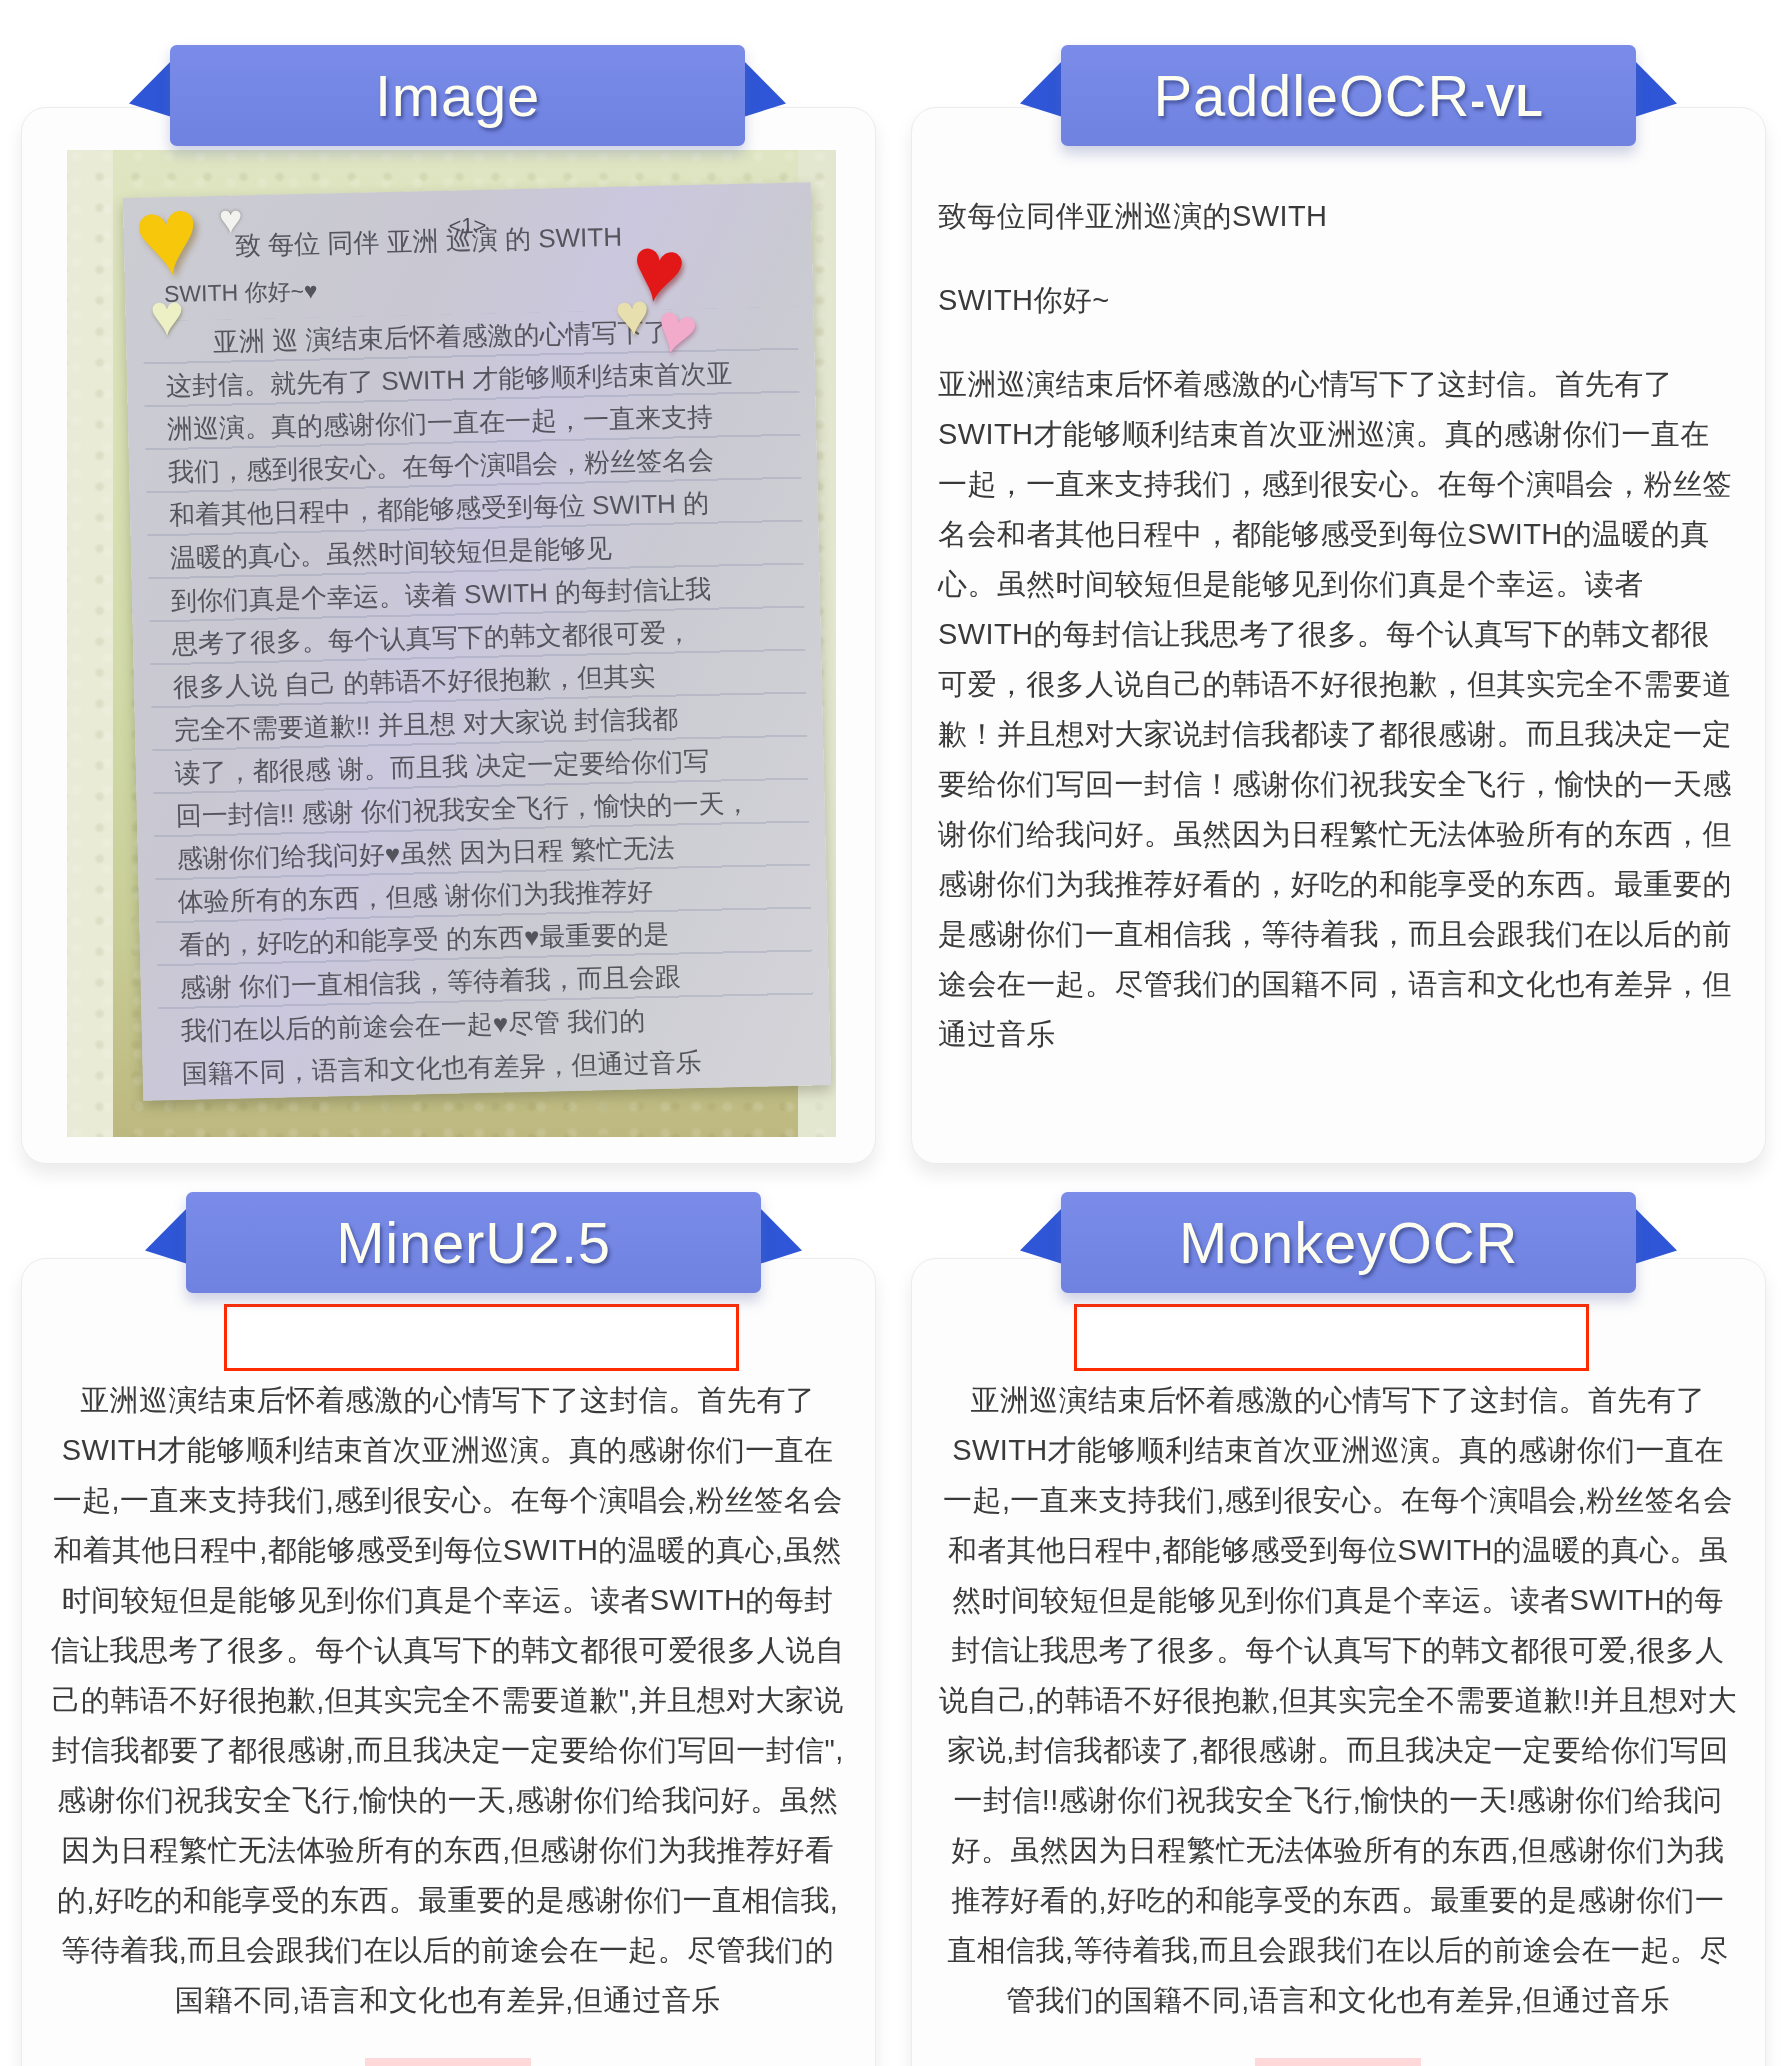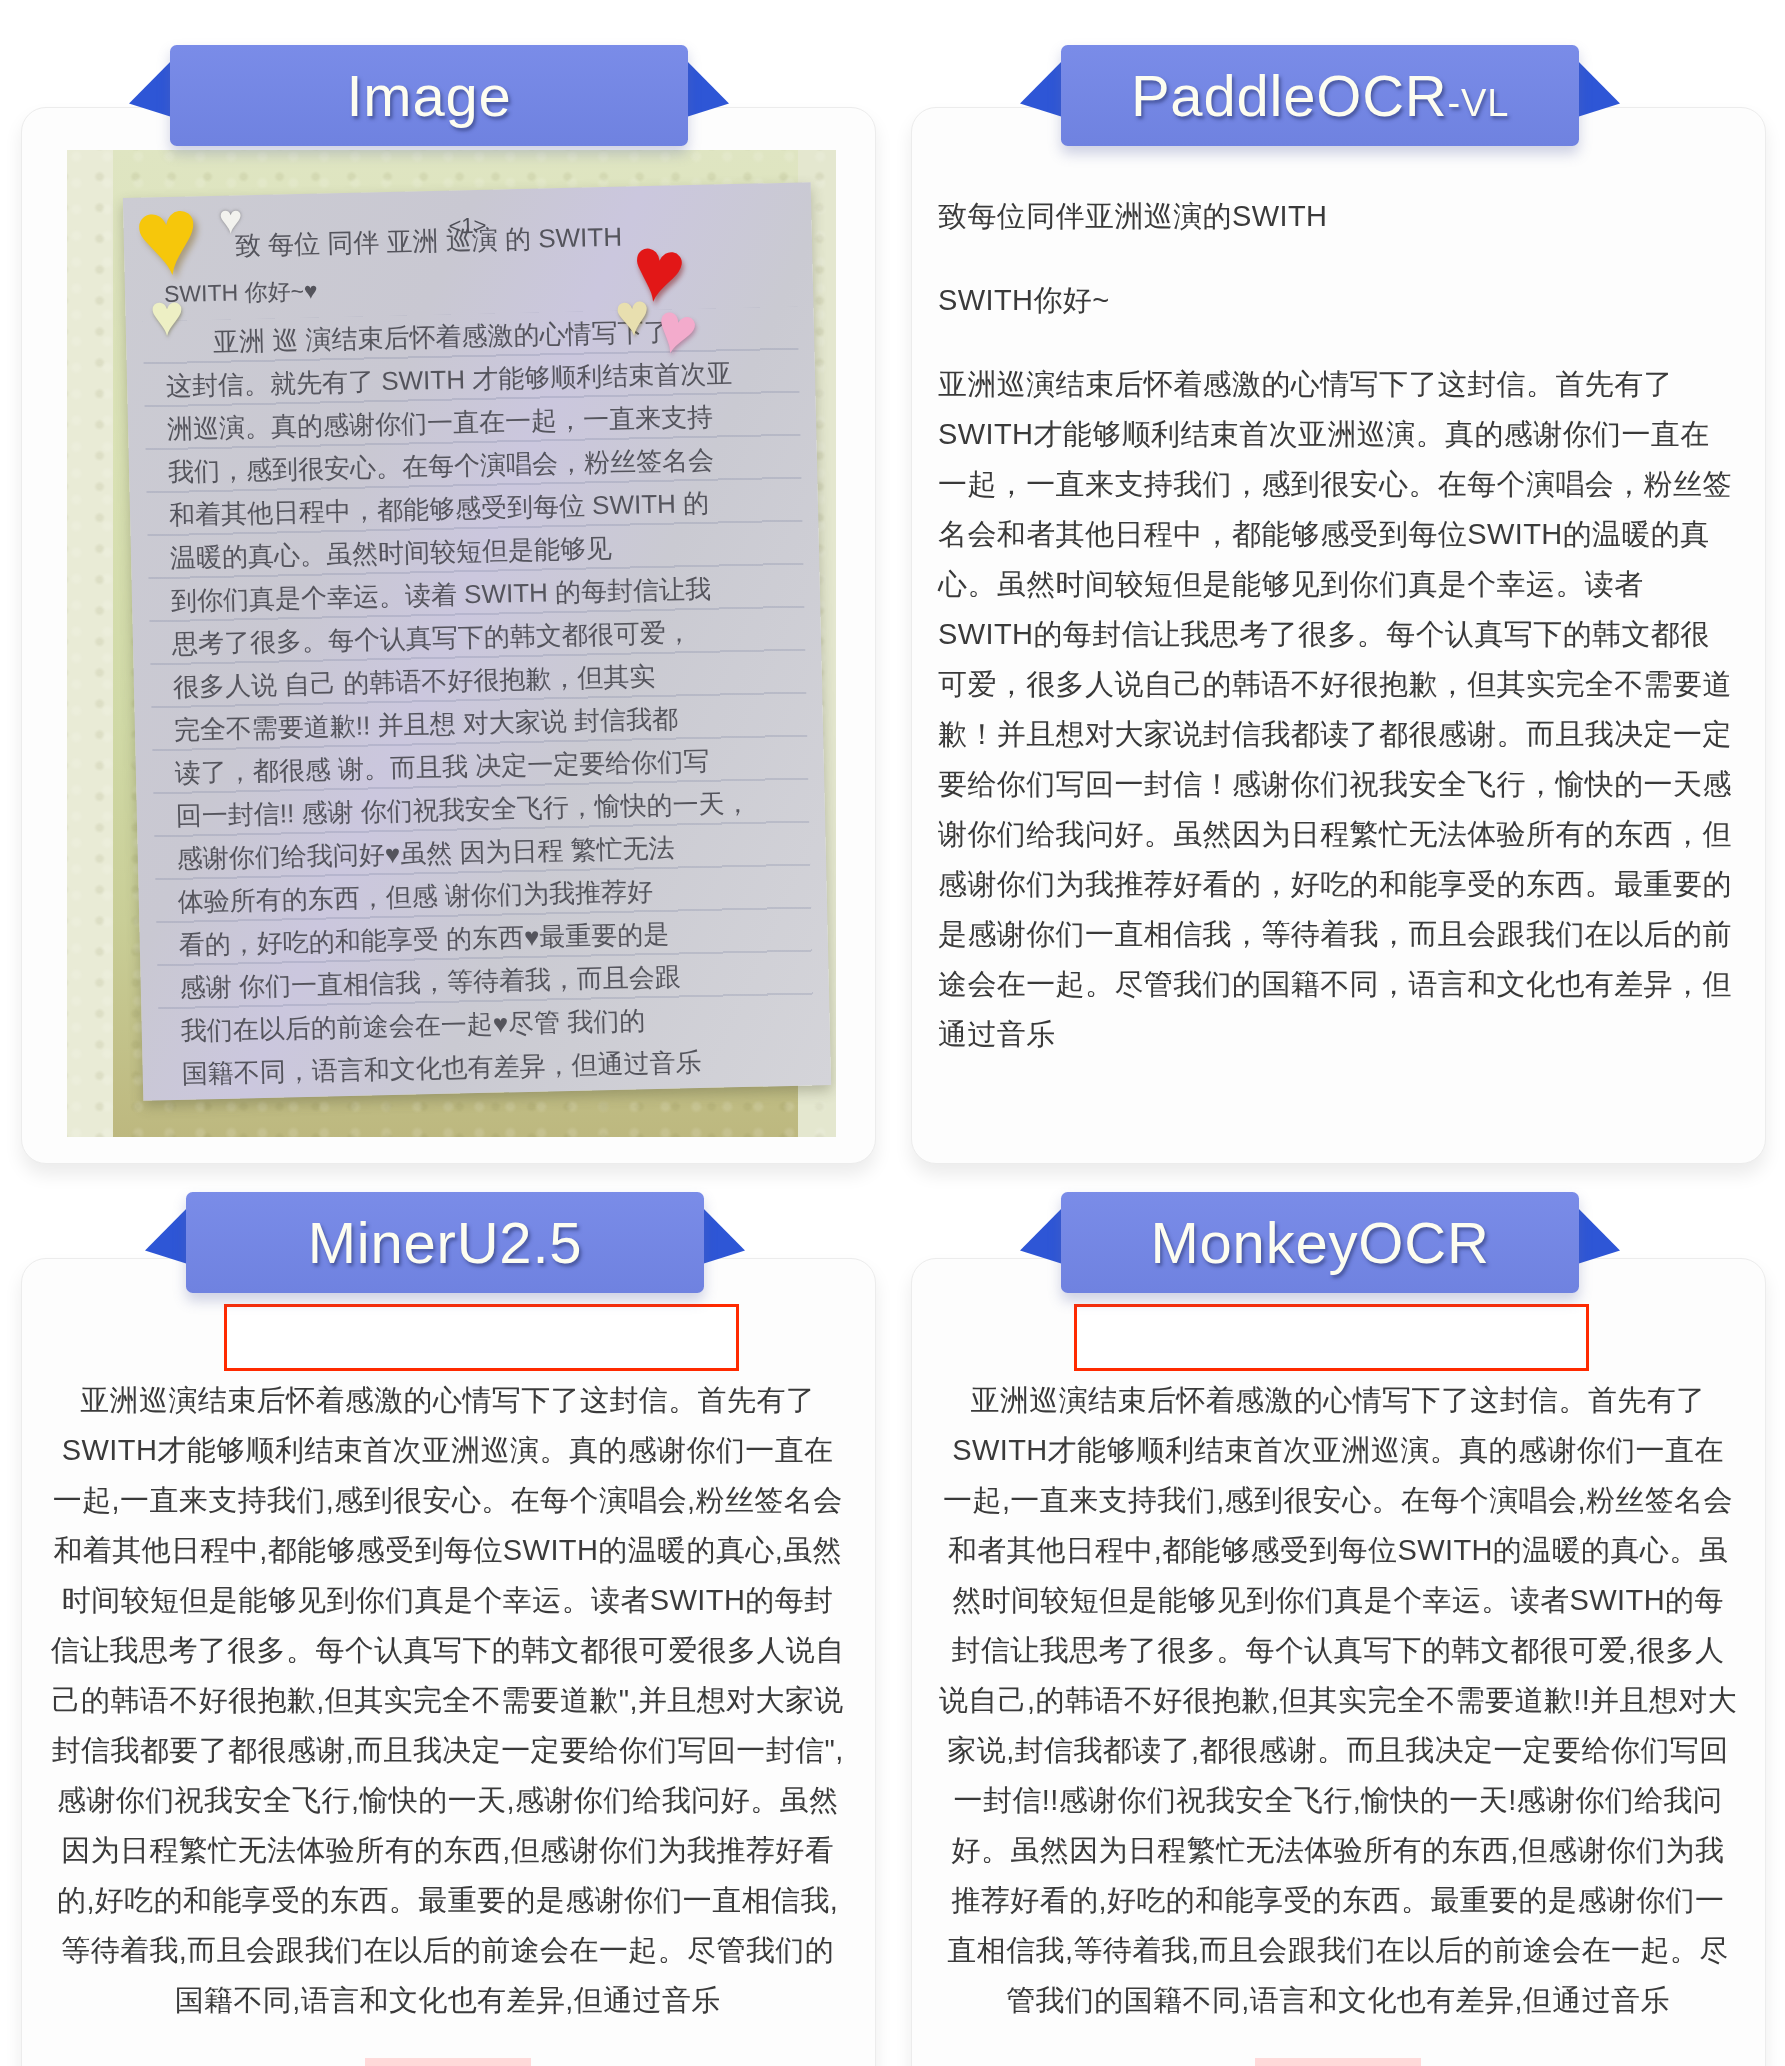--- a/index.html
+++ b/index.html
@@ -9,34 +9,34 @@
 
   
   .card{position:absolute;background:#FDFDFD;border:1.2px solid #ECECEC;border-radius:25px;
         box-shadow:0 10.7px 18px rgba(0,0,0,.08);}
   #card-image {left:20.7px;  top:107px;  width:853px; height:1055px;}
   #card-paddle{left:911px;top:107px;  width:853px; height:1055px;}
   #card-mineru{left:20.7px;  top:1258px; width:853px; height:1141px;}
   #card-monkey{left:911px;top:1258px; width:853px; height:1141px;}
 
   
-  .ribbon{position:absolute;width:518px;height:101px;z-index:6;}
+  .ribbon{position:absolute;width:575px;height:101px;z-index:6;}
   #ribbon-image {left:170px; top:45px;}
   #ribbon-paddle{left:1061px;top:45px;}
   #ribbon-mineru{left:186px; top:1192px;}
   #ribbon-monkey{left:1061px;top:1192px;}
   .ribbon .face{position:absolute;inset:0;background:linear-gradient(180deg,#7A8CE8,#6F82E0);
         border-radius:6.6px;display:flex;align-items:center;justify-content:center;z-index:2;
         box-shadow:0 7.4px 12.4px rgba(100,110,170,.30);}
   .wing{position:absolute;top:9px;width:49px;height:65px;background:#2E56D6;z-index:1;}
   .wing-left {left:-41px; clip-path:polygon(100% 0, 0 76%, 100% 100%);}
   .wing-right{right:-41px;clip-path:polygon(0 0, 100% 76%, 0 100%);}
   .ribbon-title{font-size:58px;color:#FDFDF0;letter-spacing:0.8px;
         text-shadow:2.1px 2.9px 3.7px rgba(35,45,100,.55);white-space:nowrap;}
-  .ribbon-title .suffix{font-size:38px;}
+  .ribbon-title .suffix{font-size:44px;font-weight:bold;}
 
   
   .panel-body{position:absolute;left:26px;right:27px;top:83px;color:#3A3A3A;}
   .ocr-p{font-size:29px;line-height:50px;letter-spacing:0.4px;margin:0 0 34px 0;text-align:left;}
   .panel-body-bottom{position:absolute;left:26px;right:27px;top:0;color:#3A3A3A;}
   .missing-box{width:509px;height:61px;border:3.3px solid #FF2A00;margin-top:45px;background:#FFFFFF;}
   #card-mineru .missing-box{margin-left:176px;}
   #card-monkey .missing-box{margin-left:136px;}
   .ocr-p-bottom{font-size:29px;line-height:50px;letter-spacing:0.4px;margin:4.1px 0 0 0;text-align:center;}
   .missing-wrap{text-align:center;margin-top:33px;}

